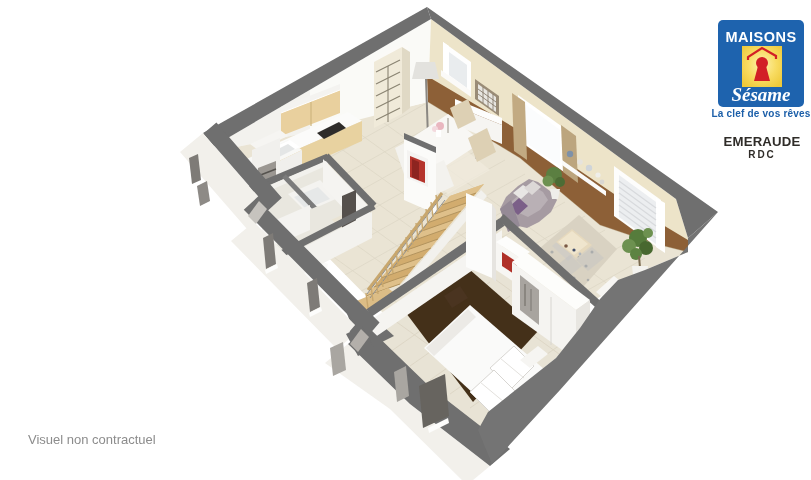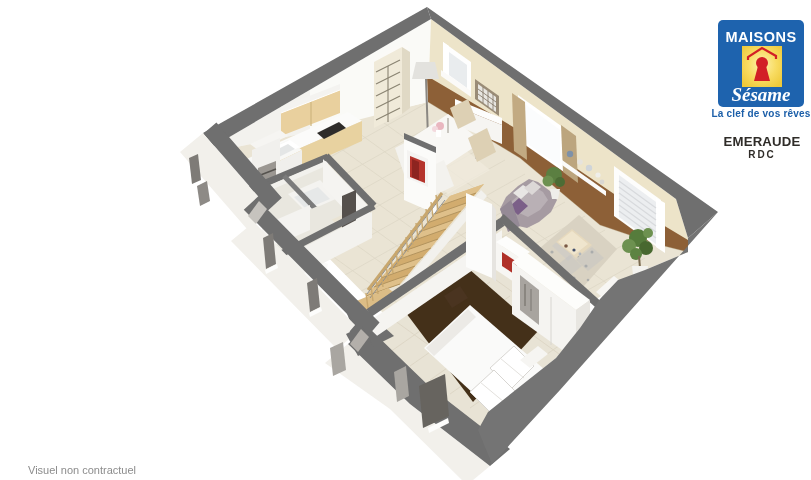--- a/index.html
+++ b/index.html
@@ -1,17 +1,17 @@
 <!DOCTYPE html>
 <html><head>
 <meta charset="utf-8">
 <style>
   html,body{margin:0;padding:0;background:#ffffff;width:811px;height:480px;overflow:hidden;}
   body{font-family:"Liberation Sans", sans-serif;}
-  .caption{position:absolute;left:28px;top:464px;font-size:11px;color:#8c8c8c;}
+  .caption{position:absolute;left:28px;top:432px;font-size:13px;color:#8c8c8c;}
 </style>
 </head>
 <body>
 <svg width="811" height="480" viewBox="0 0 811 480" xmlns="http://www.w3.org/2000/svg">
 <defs>
   <radialGradient id="ylw" cx="50%" cy="45%" r="65%">
     <stop offset="0%" stop-color="#fdf2b0"></stop>
     <stop offset="55%" stop-color="#f8dc62"></stop>
     <stop offset="100%" stop-color="#eec93a"></stop>
   </radialGradient>

